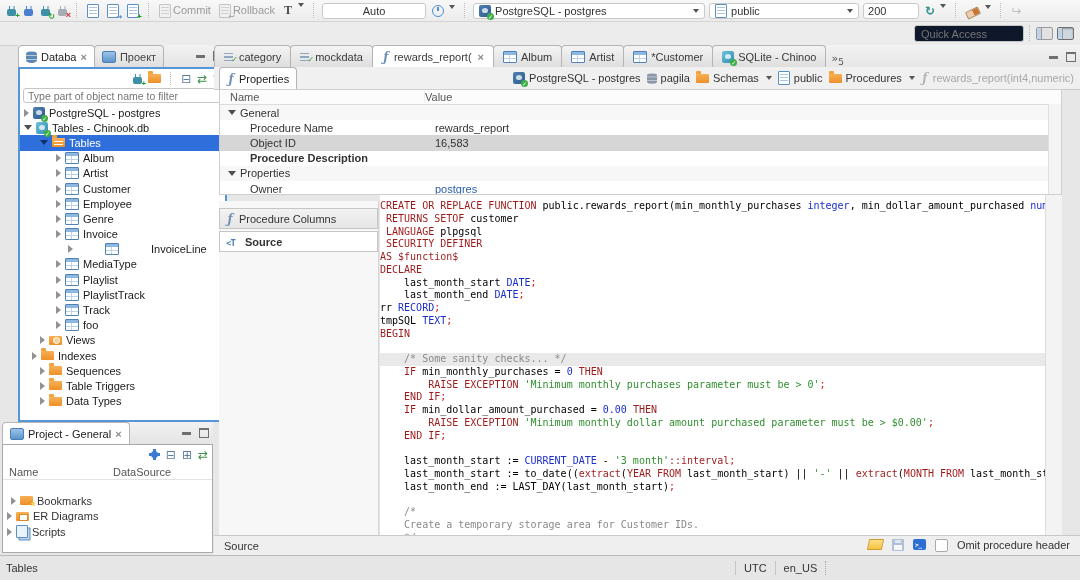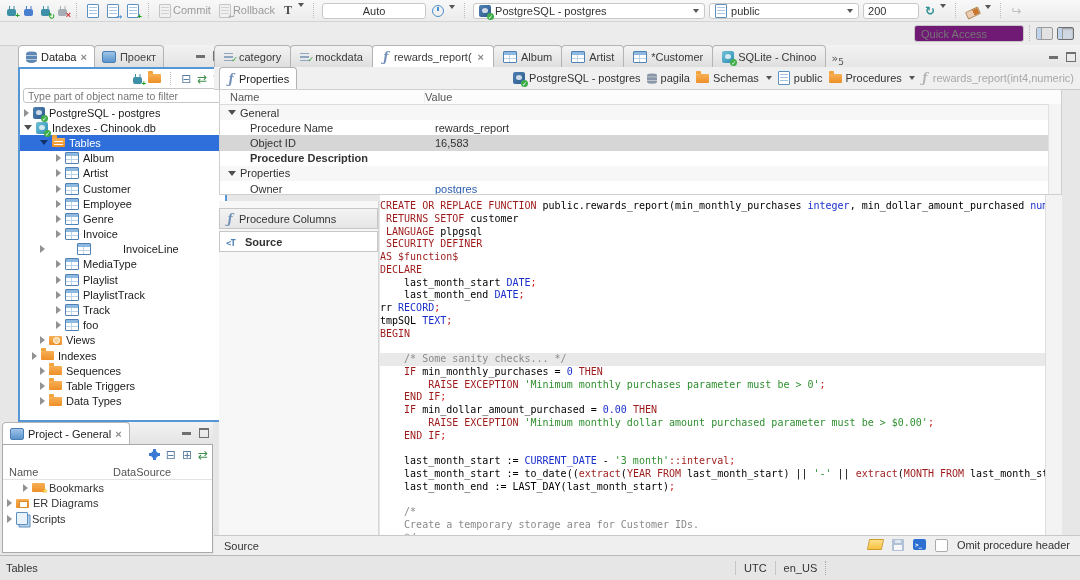--- a/index.html
+++ b/index.html
@@ -88,21 +88,21 @@
 
   
   .toolbar{left:0;top:0;width:1080px;height:22px;display:flex;align-items:center;gap:4px;padding:0 5px;box-sizing:border-box;background:linear-gradient(#f8f8f8,#ececec);border-bottom:1px solid #d4d4d4}
   .tbtn{display:flex;align-items:flex-start;gap:2px;padding:1px 2px;border-radius:3px}
   .tbtn .lbl{color:#9a9a9a}
   .combo{display:flex;align-items:center;gap:4px;background:#fff;border:1px solid #c9c9c9;border-radius:3px;height:16px;padding:0 5px;box-sizing:border-box}
   .combo .dd{margin-left:auto}
   .tinput{background:#fff;border:1px solid #c9c9c9;border-radius:3px;height:16px;box-sizing:border-box;font:11px "Liberation Sans",sans-serif;color:#333;padding:0 4px}
   .toolbar2{left:0;top:22px;width:1080px;height:23px;border-bottom:1px solid #cfcfcf;background:#ececec}
   .qa-wrap{position:absolute;right:56px;top:3px;display:flex;align-items:center;gap:6px}
-  .qa{width:96px;height:15px;border:1px solid #c6c6c6;border-radius:3px;background:#701a75;font:11px "Liberation Sans",sans-serif;color:#9c9c9c;padding:0 6px}
+  .qa{width:96px;height:15px;border:1px solid #c6c6c6;border-radius:3px;background:#0f172a;font:11px "Liberation Sans",sans-serif;color:#9c9c9c;padding:0 6px}
   .persp-wrap{position:absolute;right:6px;top:3px;display:flex;align-items:center;gap:4px;border-left:1px dotted #bdbdbd;padding-left:6px;height:16px}
 
   
   .tabbar{display:flex;align-items:flex-end;height:22px;background:linear-gradient(#f2f2f2,#e4e4e4);border-bottom:1px solid #b7b7b7;position:relative}
   .vtab{display:flex;align-items:center;gap:4px;height:21px;padding:0 7px;border:1px solid #b4b4b4;border-bottom:none;border-radius:4px 4px 0 0;background:linear-gradient(#f2f2f2,#dfdfdf);margin-right:-1px;white-space:nowrap;color:#444}
   .vtab.active{background:#fff;color:#222;z-index:2}
   .winbtns{position:absolute;right:4px;top:6px;display:flex;gap:8px;align-items:center}
   .nav-panel{left:18px;top:45px;width:209px;height:377px}
   .nav-body{position:absolute;left:0;right:0;top:22px;bottom:0;background:#fff;border:2px solid #5596d6;box-sizing:border-box;overflow:hidden}
   .panel-tools{display:flex;justify-content:flex-end;align-items:center;gap:6px;height:19px;padding:0 4px}
@@ -278,21 +278,21 @@
       <input class="filter" placeholder="Type part of object name to filter" style="">
       <div class="tree">
           <div class="tree-row" style="padding-left: 4px;">
             <span class="tw tw-r"></span>
             <span class="icon ic-pg"></span>
             <span>PostgreSQL - postgres</span>
           </div>
           <div class="tree-row" style="padding-left: 4px;">
             <span class="tw tw-d"></span>
             <span class="icon ic-sqlite"></span>
-            <span>Indexes - Chinook.db</span>
+            <span>Tables - Chinook.db</span>
           </div>
           <div class="tree-row sel" style="padding-left: 20px;">
             <span class="tw tw-d"></span>
             <span class="icon ic-tables"></span>
             <span>Tables</span>
           </div>
           <div class="tree-row" style="padding-left: 36px;">
             <span class="tw tw-r"></span>
             <span class="icon ic-table"></span>
             <span>Album</span>
@@ -315,21 +315,21 @@
           <div class="tree-row" style="padding-left: 36px;">
             <span class="tw tw-r"></span>
             <span class="icon ic-table"></span>
             <span>Genre</span>
           </div>
           <div class="tree-row" style="padding-left: 36px;">
             <span class="tw tw-r"></span>
             <span class="icon ic-table"></span>
             <span>Invoice</span>
           </div>
-          <div class="tree-row" style="padding-left: 20px; gap: 28px;">
+          <div class="tree-row" style="padding-left: 48px; gap: 28px;">
             <span class="tw tw-r"></span>
             <span class="icon ic-table"></span>
             <span>InvoiceLine</span>
           </div>
           <div class="tree-row" style="padding-left: 36px;">
             <span class="tw tw-r"></span>
             <span class="icon ic-table"></span>
             <span>MediaType</span>
           </div>
           <div class="tree-row" style="padding-left: 36px;">
@@ -398,21 +398,21 @@
         <span class="icon ic-gear"></span>
         <span class="glyph">⊟</span>
         <span class="glyph">⊞</span>
         <span class="glyph" style="color:#3f8f4f">⇄</span>
       </div>
       <div class="proj-cols">
         <span class="c1">Name</span>
         <span>DataSource</span>
       </div>
       <div id="proj-list">
-          <div class="proj-row" style="padding-left: 20px;">
+          <div class="proj-row" style="padding-left: 8px; margin-top: 13px;">
             <span class="tw tw-r"></span>
             <span class="icon ic-bookmarks"></span>
             <span>Bookmarks</span>
           </div>
           <div class="proj-row" style="padding-left: 4px;">
             <span class="tw tw-r"></span>
             <span class="icon ic-erd"></span>
             <span>ER Diagrams</span>
           </div>
           <div class="proj-row" style="padding-left: 4px;">

